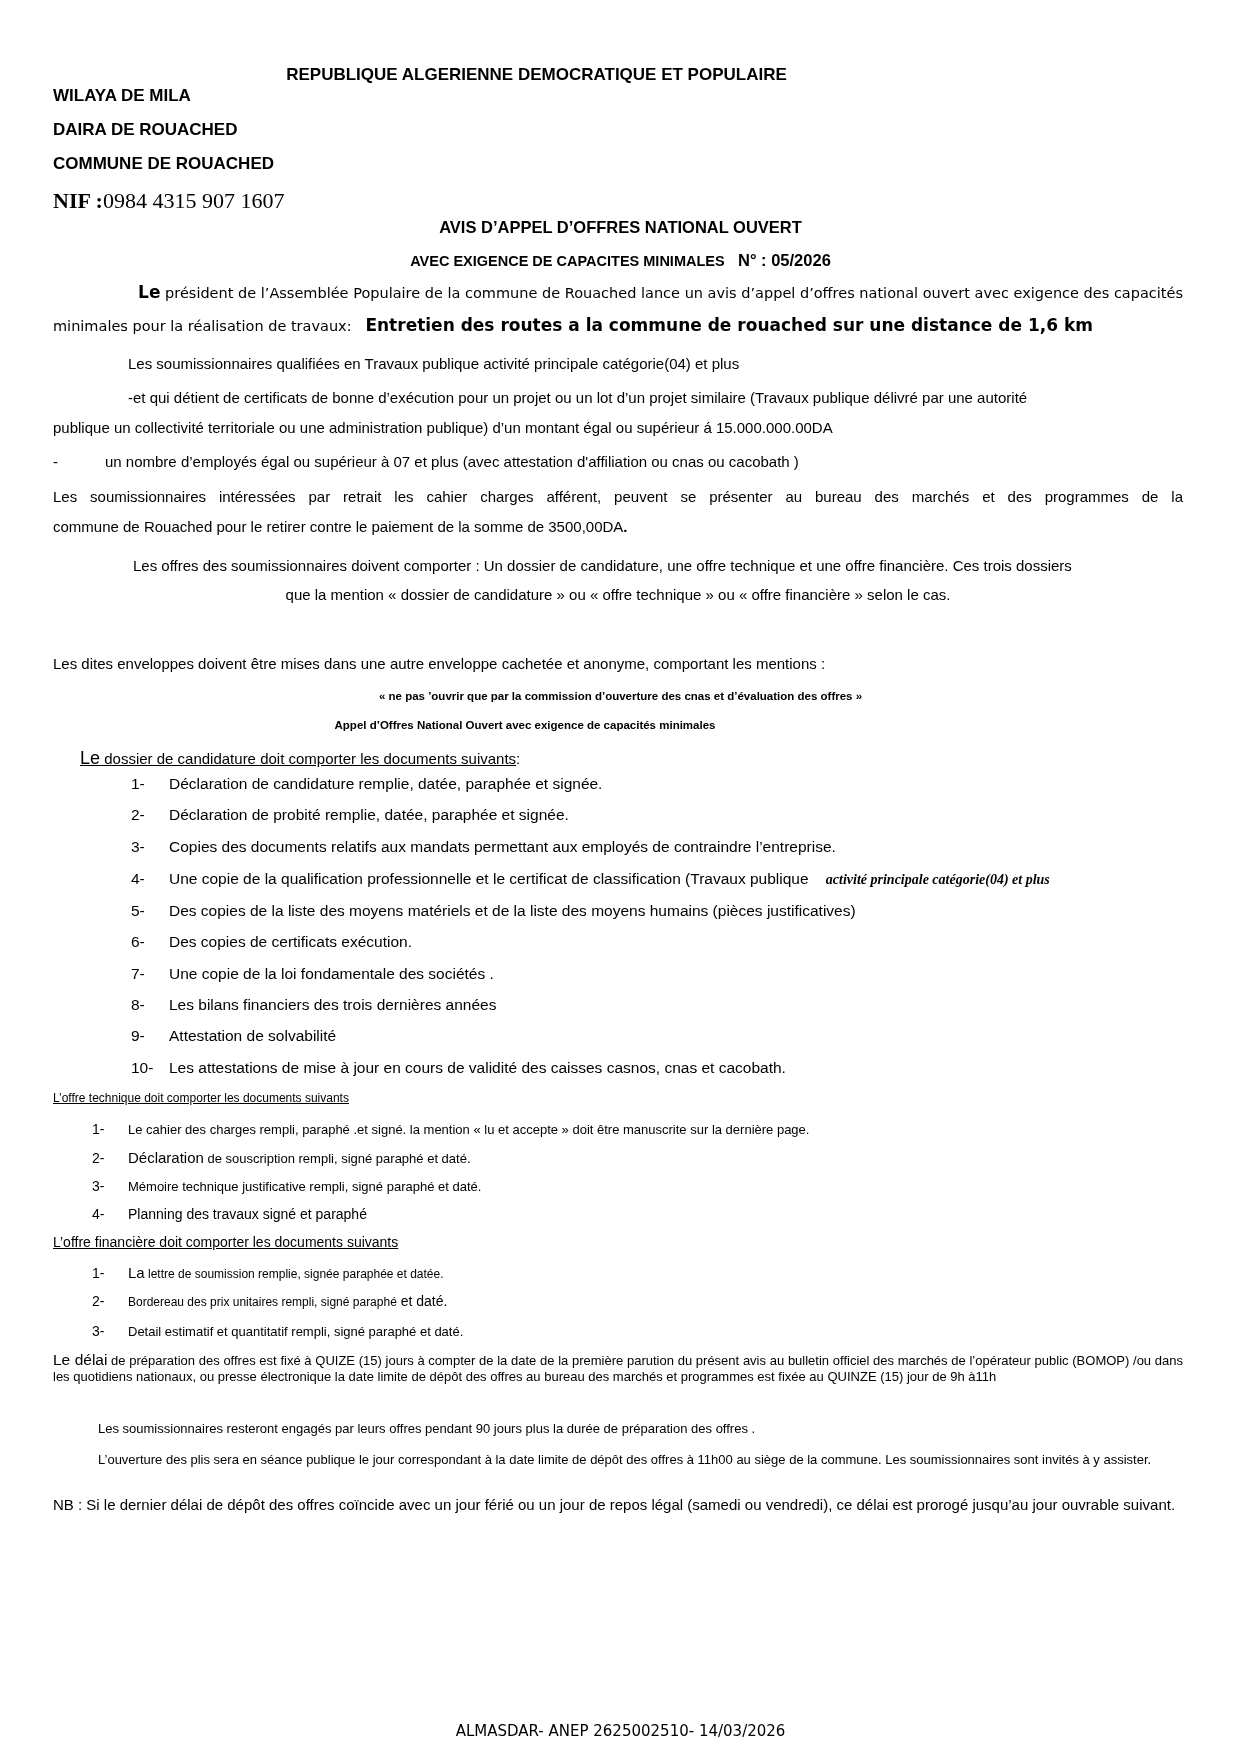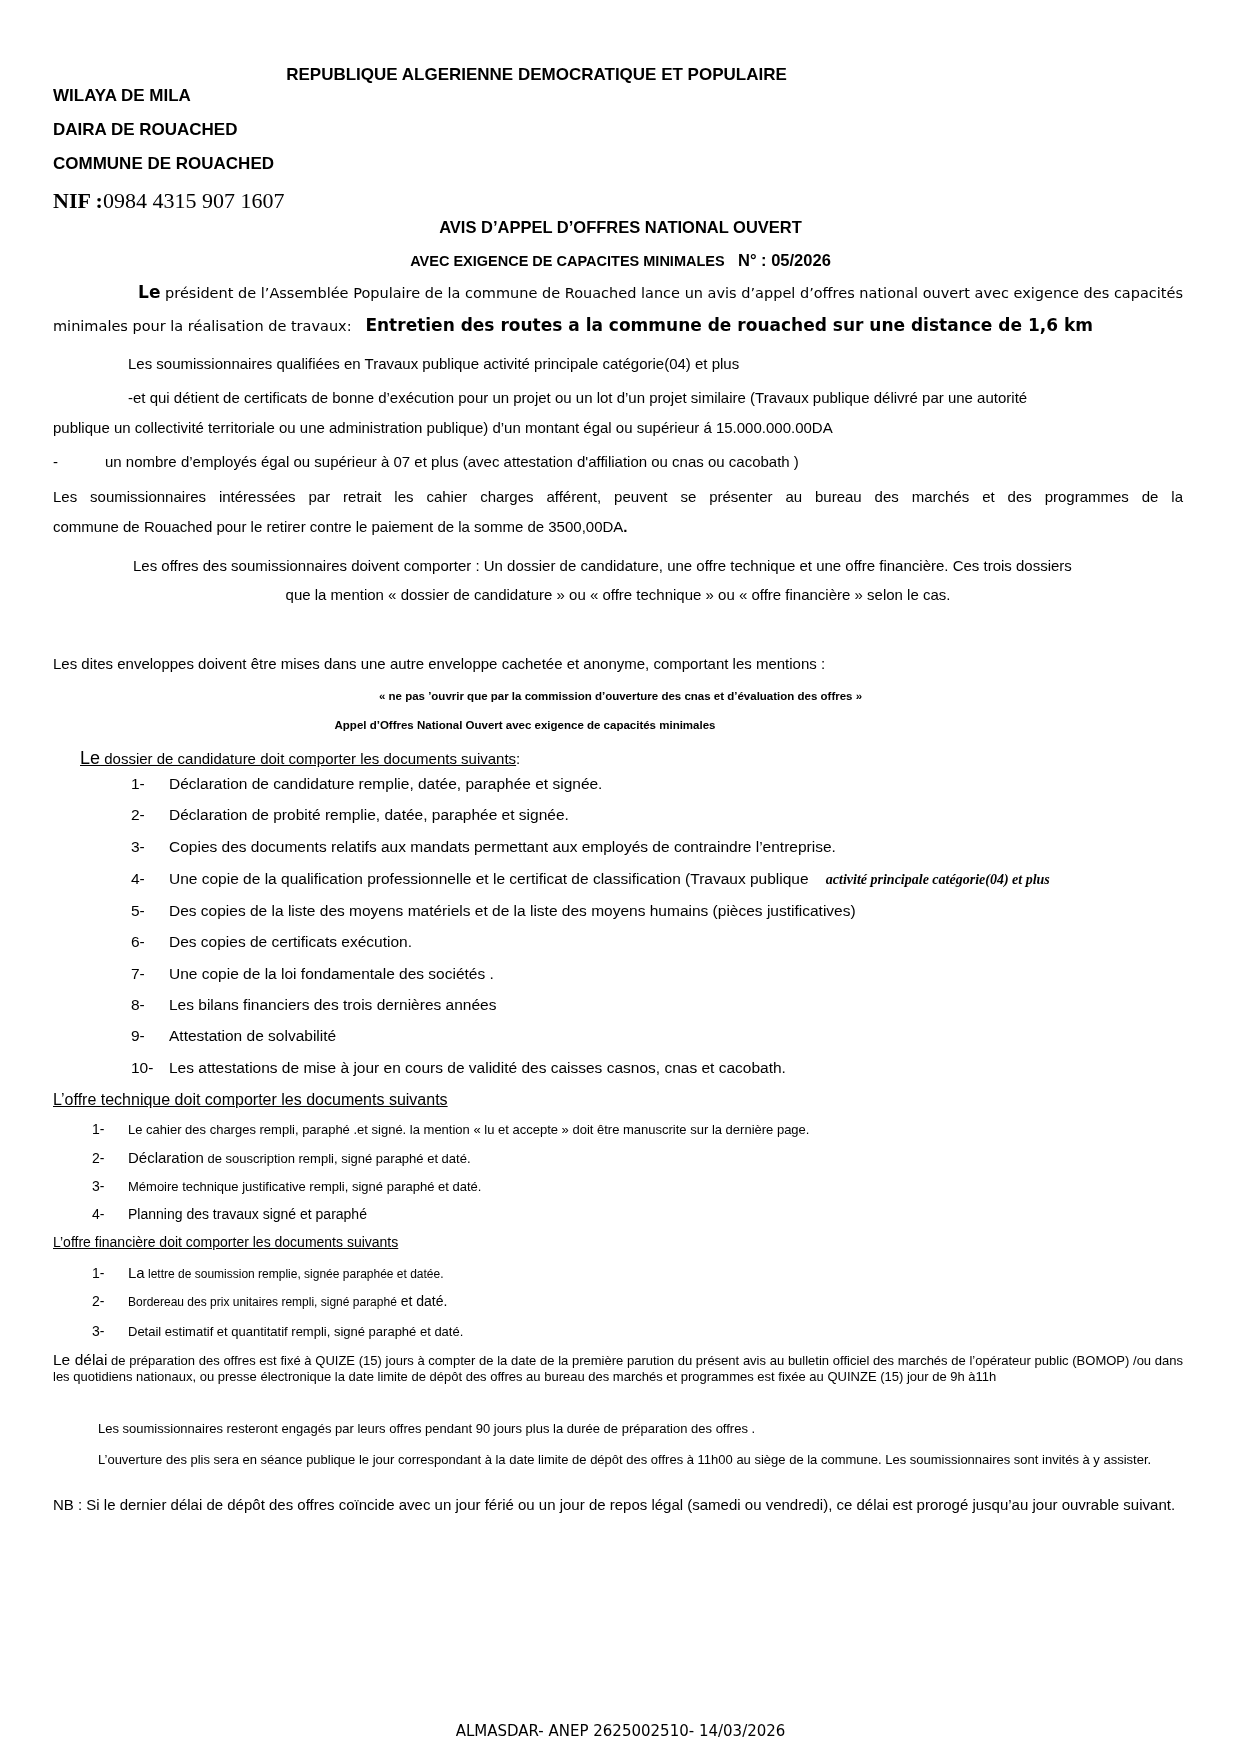--- a/index.html
+++ b/index.html
@@ -67,21 +67,21 @@
 <div class="li" style="top:806px;"><span class="num">2-</span><span>Déclaration de probité  remplie, datée, paraphée et  signée.</span></div>
 <div class="li" style="top:838px;"><span class="num">3-</span><span>Copies des documents relatifs aux mandats permettant aux employés de contraindre l’entreprise.</span></div>
 <div class="li" style="top:870px;"><span class="num">4-</span><span>Une copie de la qualification professionnelle et le certificat de classification (Travaux publique</span>&nbsp;&nbsp;&nbsp;&nbsp;<i class="serif" style="font-weight:bold; font-size:14px;">activité principale catégorie(04) et plus</i></div>
 <div class="li" style="top:902px;"><span class="num">5-</span><span>Des copies de la liste des moyens matériels et de la liste des moyens humains (pièces justificatives)</span></div>
 <div class="li" style="top:933px;"><span class="num">6-</span><span>Des copies de certificats exécution.</span></div>
 <div class="li" style="top:965px;"><span class="num">7-</span><span>Une copie de la loi fondamentale des sociétés .</span></div>
 <div class="li" style="top:996px;"><span class="num">8-</span><span>Les bilans financiers des trois dernières années</span></div>
 <div class="li" style="top:1027px;"><span class="num">9-</span><span>Attestation de solvabilité</span></div>
 <div class="li" style="top:1059px;"><span class="num">10-</span><span>Les attestations de mise à jour en cours de validité des caisses casnos, cnas et cacobath.</span></div>
 
-<div class="abs u" style="left:53px; top:1091px; font-size:16px;">L’offre technique doit comporter les documents suivants</div>
+<div class="abs u" style="left:53px; top:1091px; font-size:12px;">L’offre technique doit comporter les documents suivants</div>
 <div class="li2" style="top:1121px;"><span class="num">1-</span><span>Le cahier des charges rempli, paraphé .et signé. la mention « lu et accepte »  doit être manuscrite sur la dernière page.</span></div>
 <div class="li2" style="top:1149px;"><span class="num">2-</span><span style="font-size:15px;">Déclaration</span><span> de souscription rempli, signé paraphé et daté.</span></div>
 <div class="li2" style="top:1178px;"><span class="num">3-</span><span>Mémoire  technique justificative rempli, signé paraphé et daté.</span></div>
 <div class="li2" style="top:1206px;"><span class="num">4-</span><span style="font-size:14px;">Planning des travaux signé et paraphé</span></div>
 
 <div class="abs u" style="left:53px; top:1234px; font-size:14px;">L’offre financière doit comporter les documents suivants</div>
 <div class="li2" style="top:1264px;"><span class="num">1-</span><span style="font-size:15px;">La</span><span style="font-size:12px;"> lettre de soumission remplie, signée paraphée et datée.</span></div>
 <div class="li2" style="top:1293px;"><span class="num">2-</span><span style="font-size:12px;">Bordereau des prix unitaires rempli, signé paraphé</span><span style="font-size:14px;"> et daté.</span></div>
 <div class="li2" style="top:1323px;"><span class="num">3-</span><span>Detail estimatif et quantitatif rempli, signé paraphé et daté.</span></div>
 

